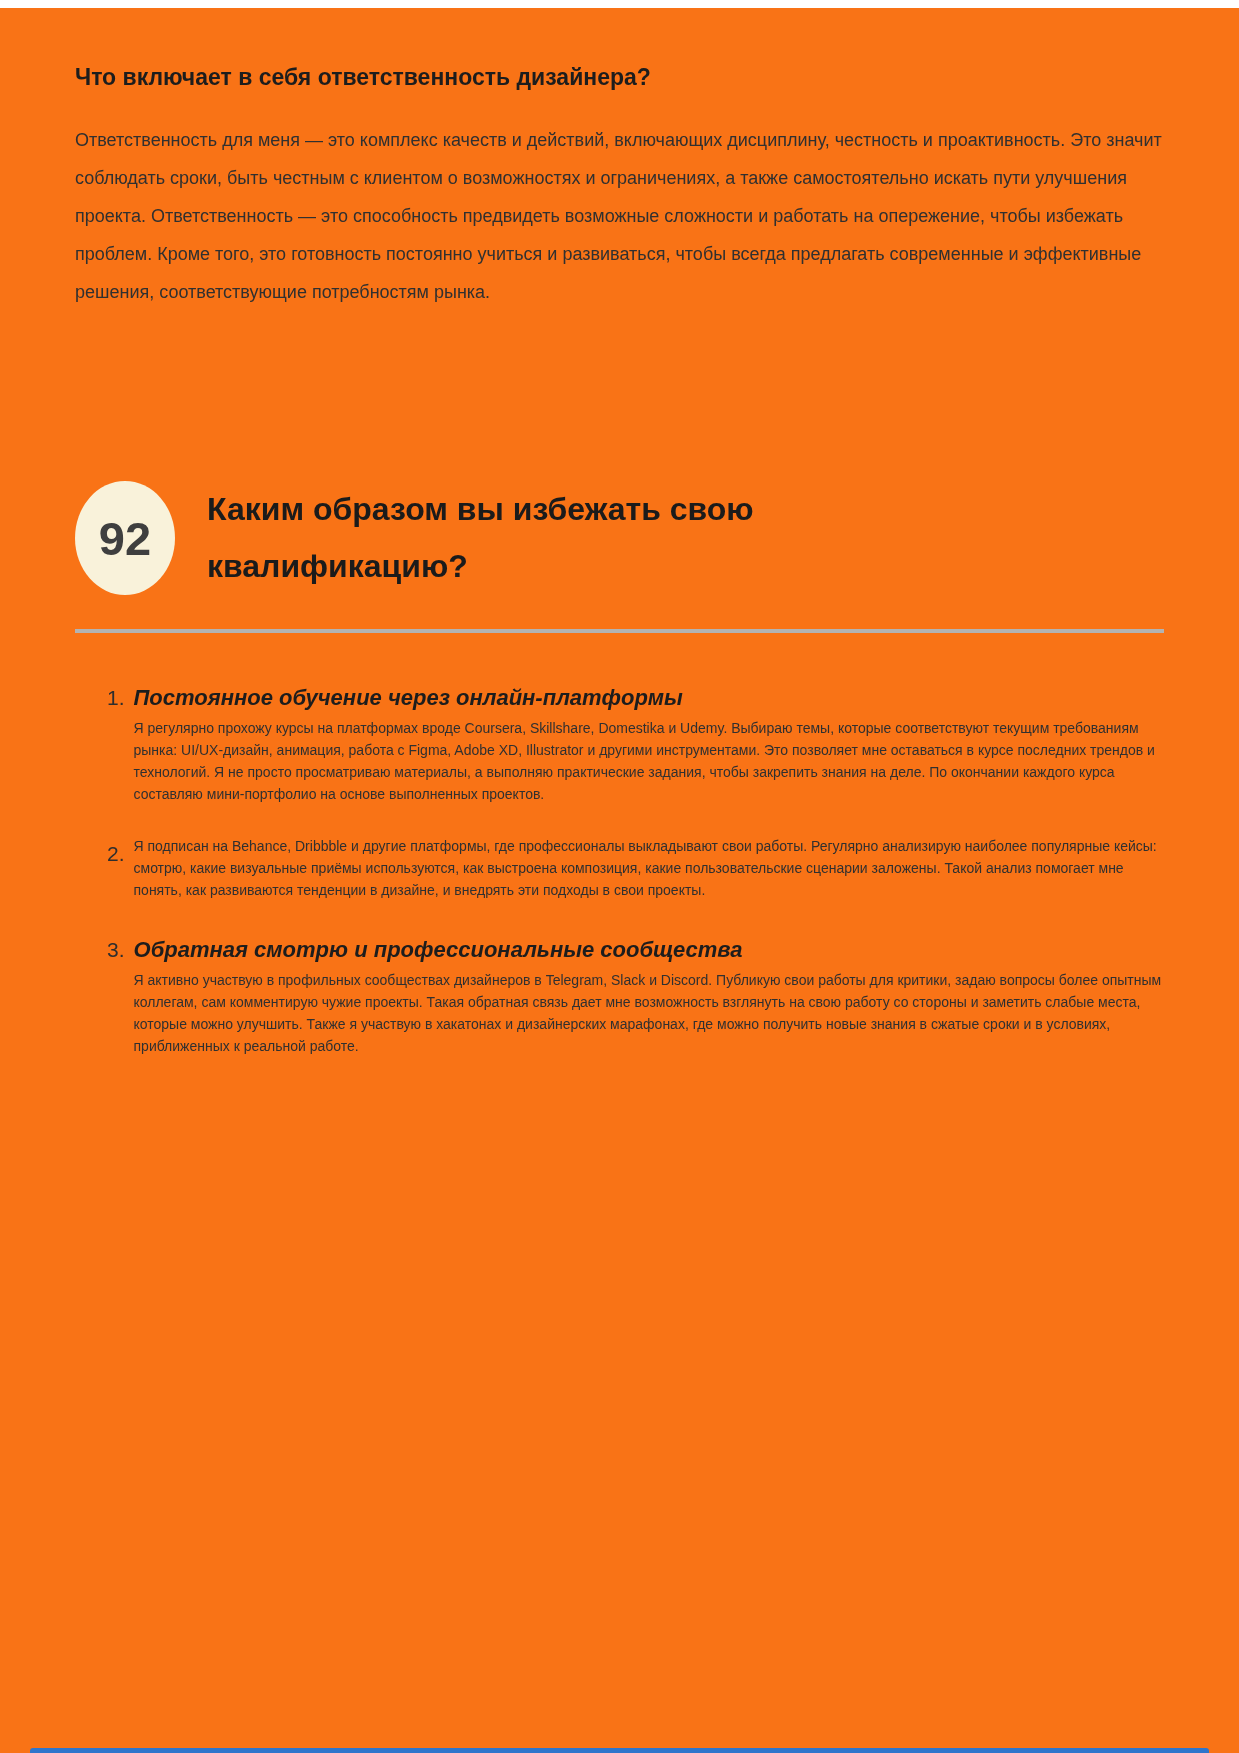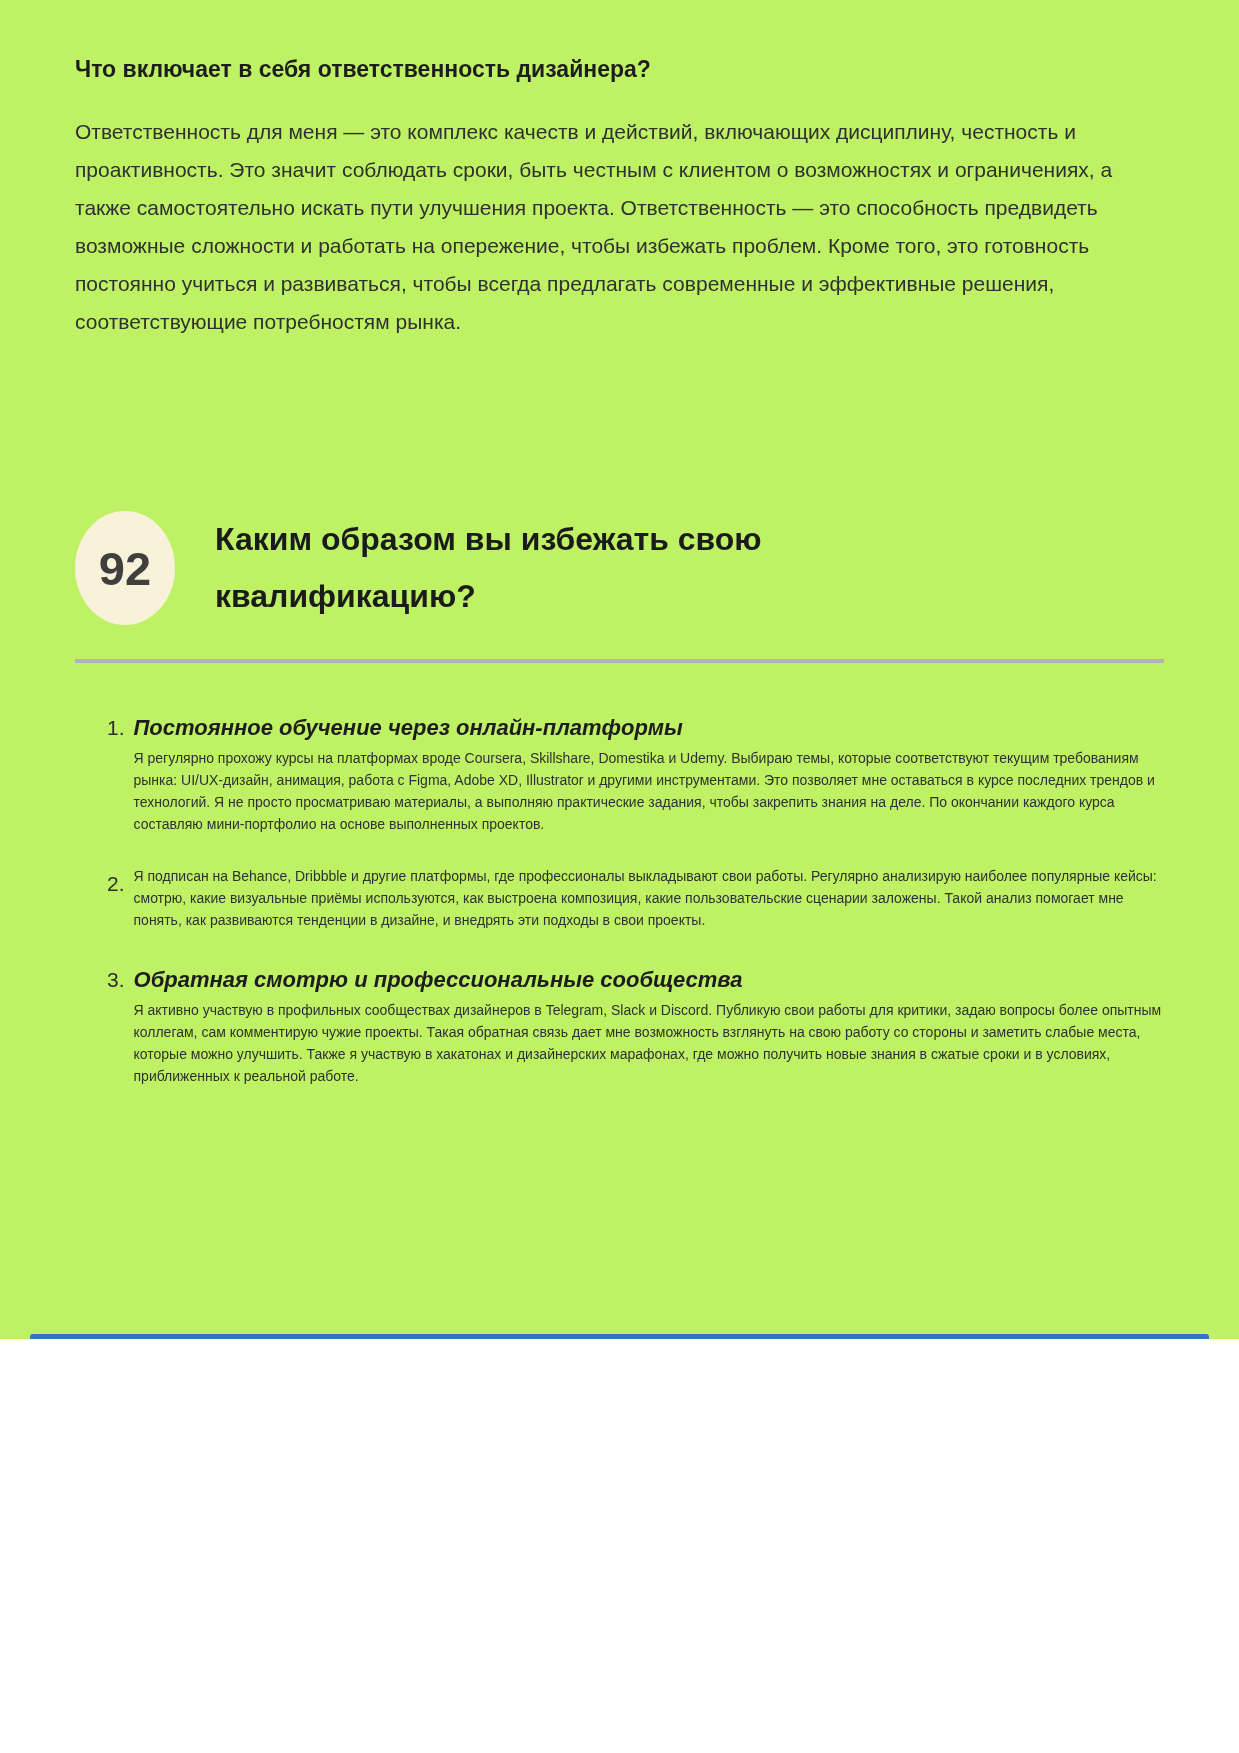--- a/index.html
+++ b/index.html
@@ -1,47 +1,47 @@
 <!DOCTYPE html>
 <html lang="ru"><head>
 <meta charset="utf-8">
 <style>
   * { margin: 0; padding: 0; box-sizing: border-box; }
   html, body { background: #ffffff; }
   .page {
     position: relative;
     width: 1239px;
-    height: 1339px;
-    margin: 0 auto;
-    background: #bef264;
+    height: 1745px;
+    margin: 8px auto;
+    background: #f97316;
     overflow: hidden;
     font-family: "Liberation Sans", "DejaVu Sans", sans-serif;
     color: #2e2e2e;
     padding: 56px 75px 0 75px;
   }
 
   
   .intro-heading {
     font-size: 23px;
     font-weight: 700;
     color: #1d1d1d;
     margin-bottom: 30px;
   }
   .intro-paragraph {
-    font-size: 21px;
+    font-size: 18px;
     line-height: 38px;
     color: #303030;
   }
 
   
   .question-row {
     margin-top: 170px;
     display: flex;
     align-items: flex-start;
-    gap: 40px;
+    gap: 32px;
   }
   .question-badge {
     flex: 0 0 auto;
     width: 100px;
     height: 114px;
     border-radius: 50%;
     background: #f9f2da;
     display: flex;
     align-items: center;
     justify-content: center;

